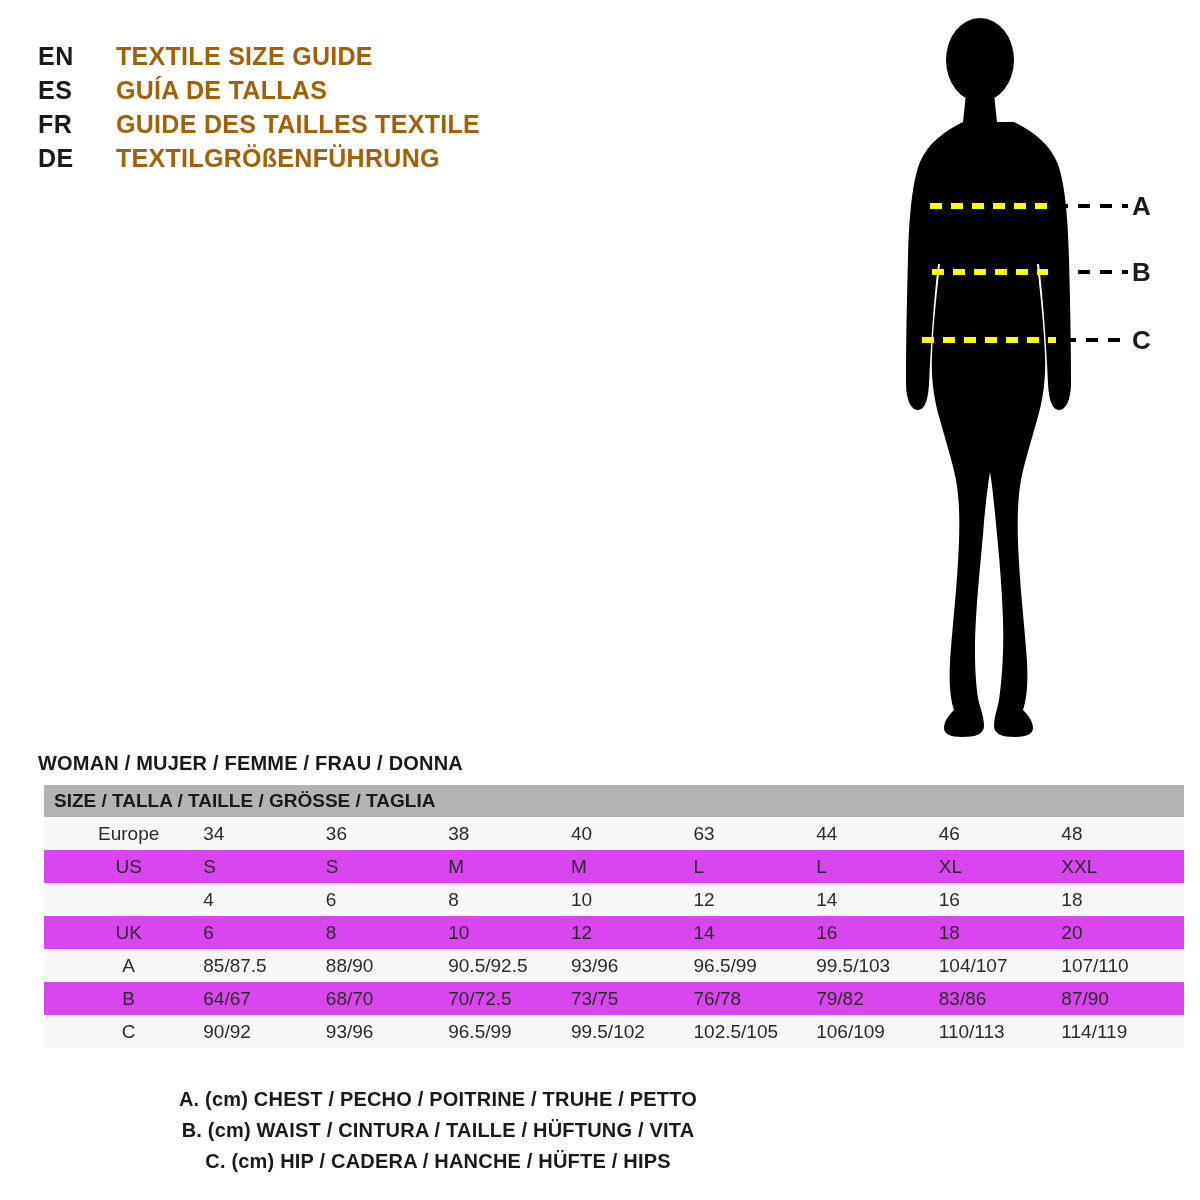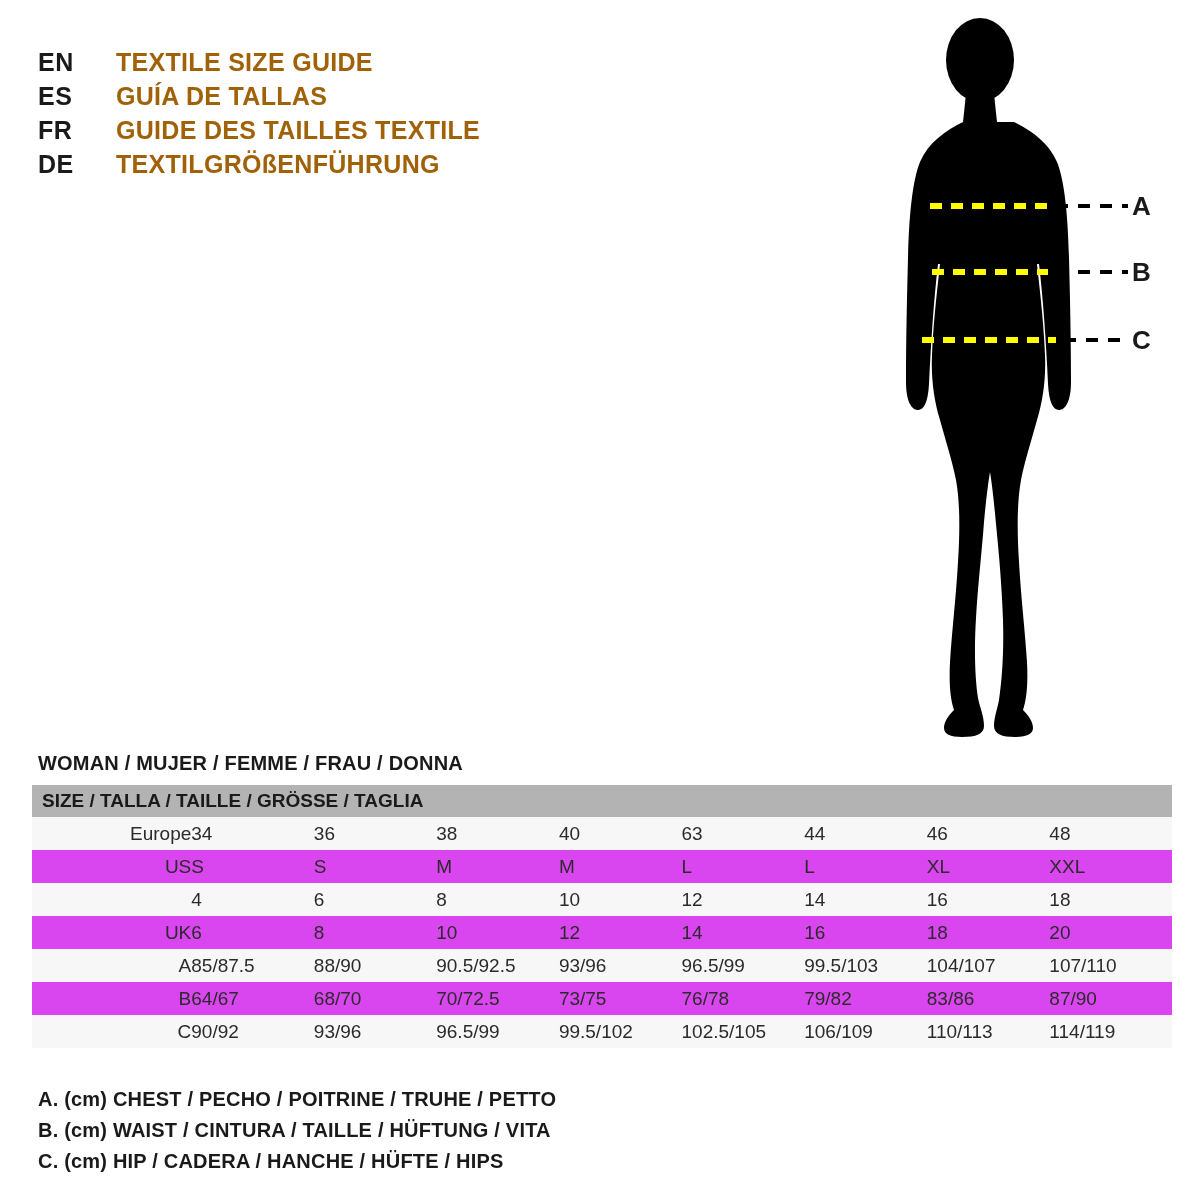--- a/index.html
+++ b/index.html
@@ -13,21 +13,21 @@
     position: relative;
     font-family: "Liberation Sans", sans-serif;
     color: #1a1a1a;
     overflow: hidden;
   }
 
   
   #lang-block {
     position: absolute;
     left: 38px;
-    top: 48px;
+    top: 42px;
     width: 560px;
   }
   .lang-row {
     display: flex;
     align-items: baseline;
     height: 34px;
     white-space: nowrap;
   }
   .lang-code {
     width: 78px;
@@ -66,21 +66,21 @@
     left: 38px;
     top: 752px;
     font-size: 20px;
     font-weight: bold;
     letter-spacing: 0.2px;
     color: #1a1a1a;
   }
 
   #size-table {
     position: absolute;
-    left: 32px;
+    left: 44px;
     top: 785px;
     width: 1140px;
     border-collapse: collapse;
     font-size: 19px;
   }
   #size-table td, #size-table th {
     padding: 0;
     height: 33px;
     font-weight: normal;
     color: #2b2b2b;
@@ -88,21 +88,21 @@
   #size-table tr.head-row td {
     background: #b3b3b3;
     font-weight: bold;
     font-size: 19px;
     color: #1a1a1a;
     height: 32px;
   }
   #size-table tr.shade td { background: #d946ef; }
   #size-table tr.plain td { background: #f7f7f7; }
   .rowlabel {
-    text-align: right;
+    text-align: center;
     padding-left: 10px !important;
     width: 150px;
   }
   .cell {
     text-align: left;
     width: 123px;
   }
   .headlabel {
     padding-left: 10px !important;
     text-align: left;
@@ -115,20 +115,21 @@
     top: 1088px;
     width: 800px;
   }
   .footnote {
     font-size: 20px;
     font-weight: bold;
     letter-spacing: 0.2px;
     color: #1a1a1a;
     height: 31px;
     white-space: nowrap;
+    text-align: center;
   }
 </style>
 </head>
 <body>
 
 <div id="lang-block">
   <div class="lang-row">
     <span class="lang-code">EN</span>
     <span class="lang-text">TEXTILE SIZE GUIDE</span>
   </div>

